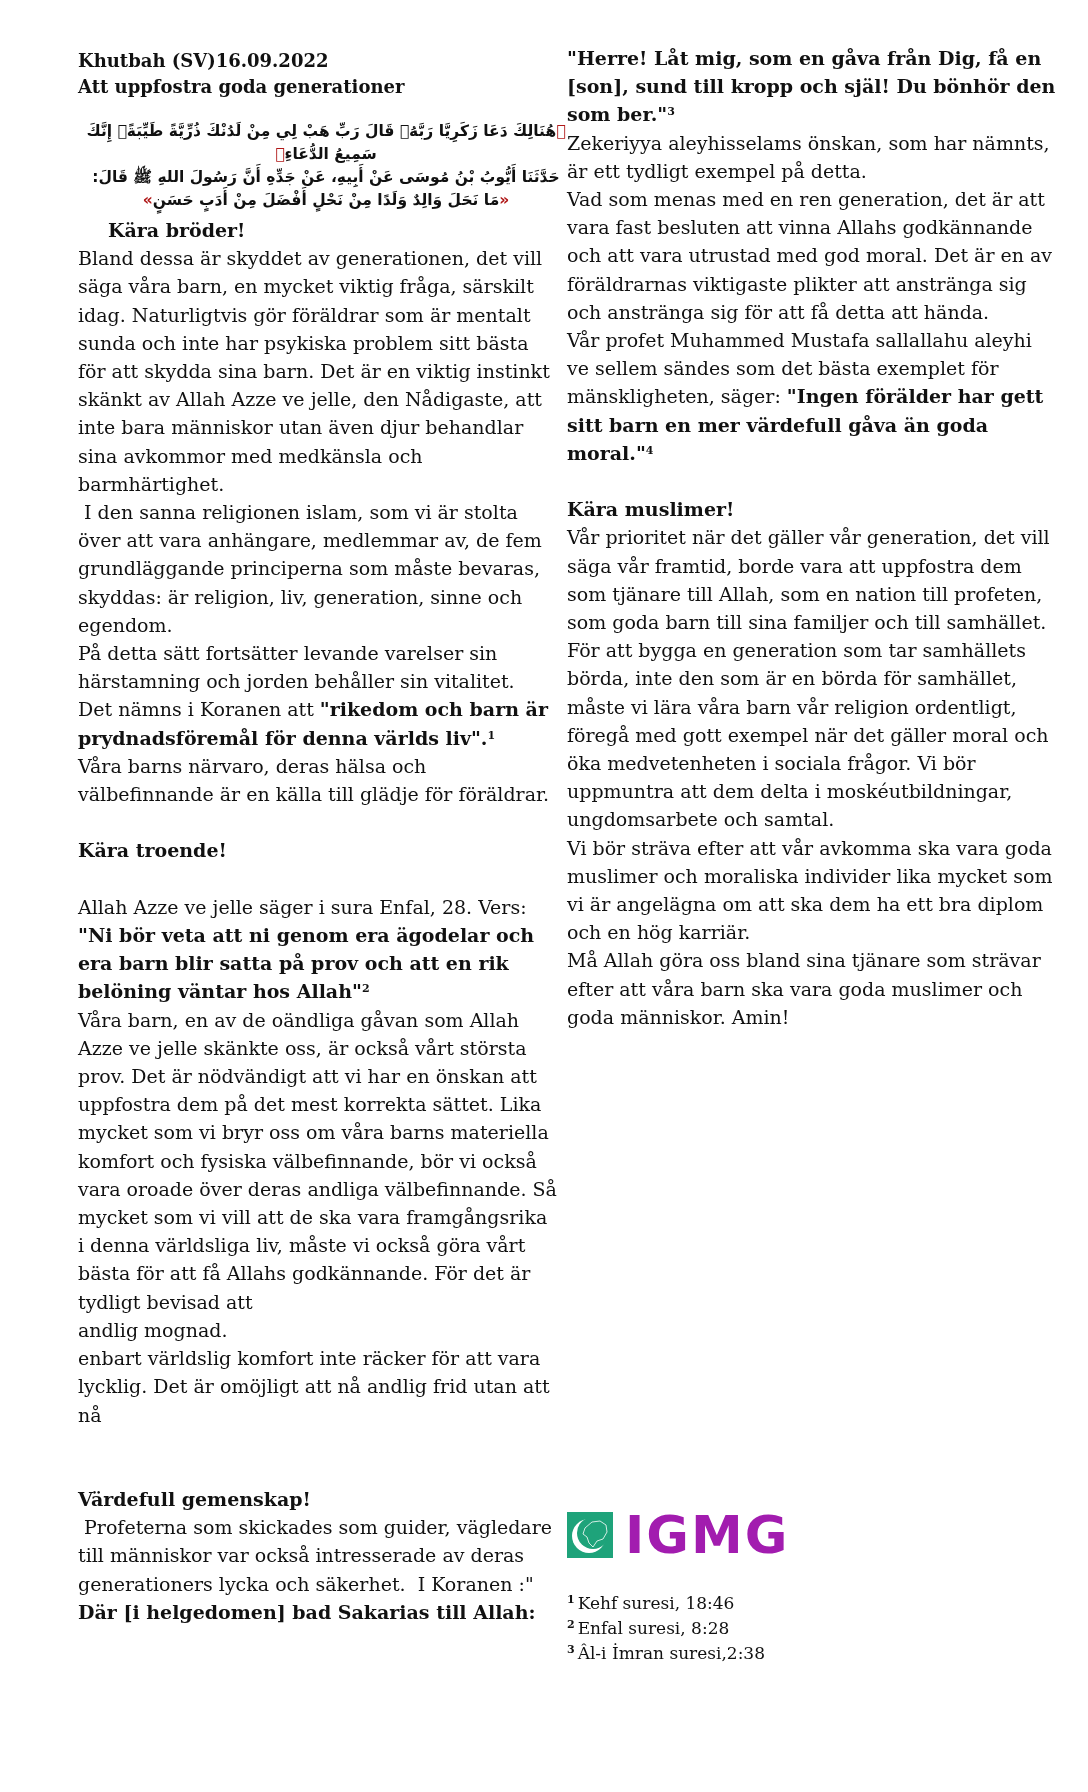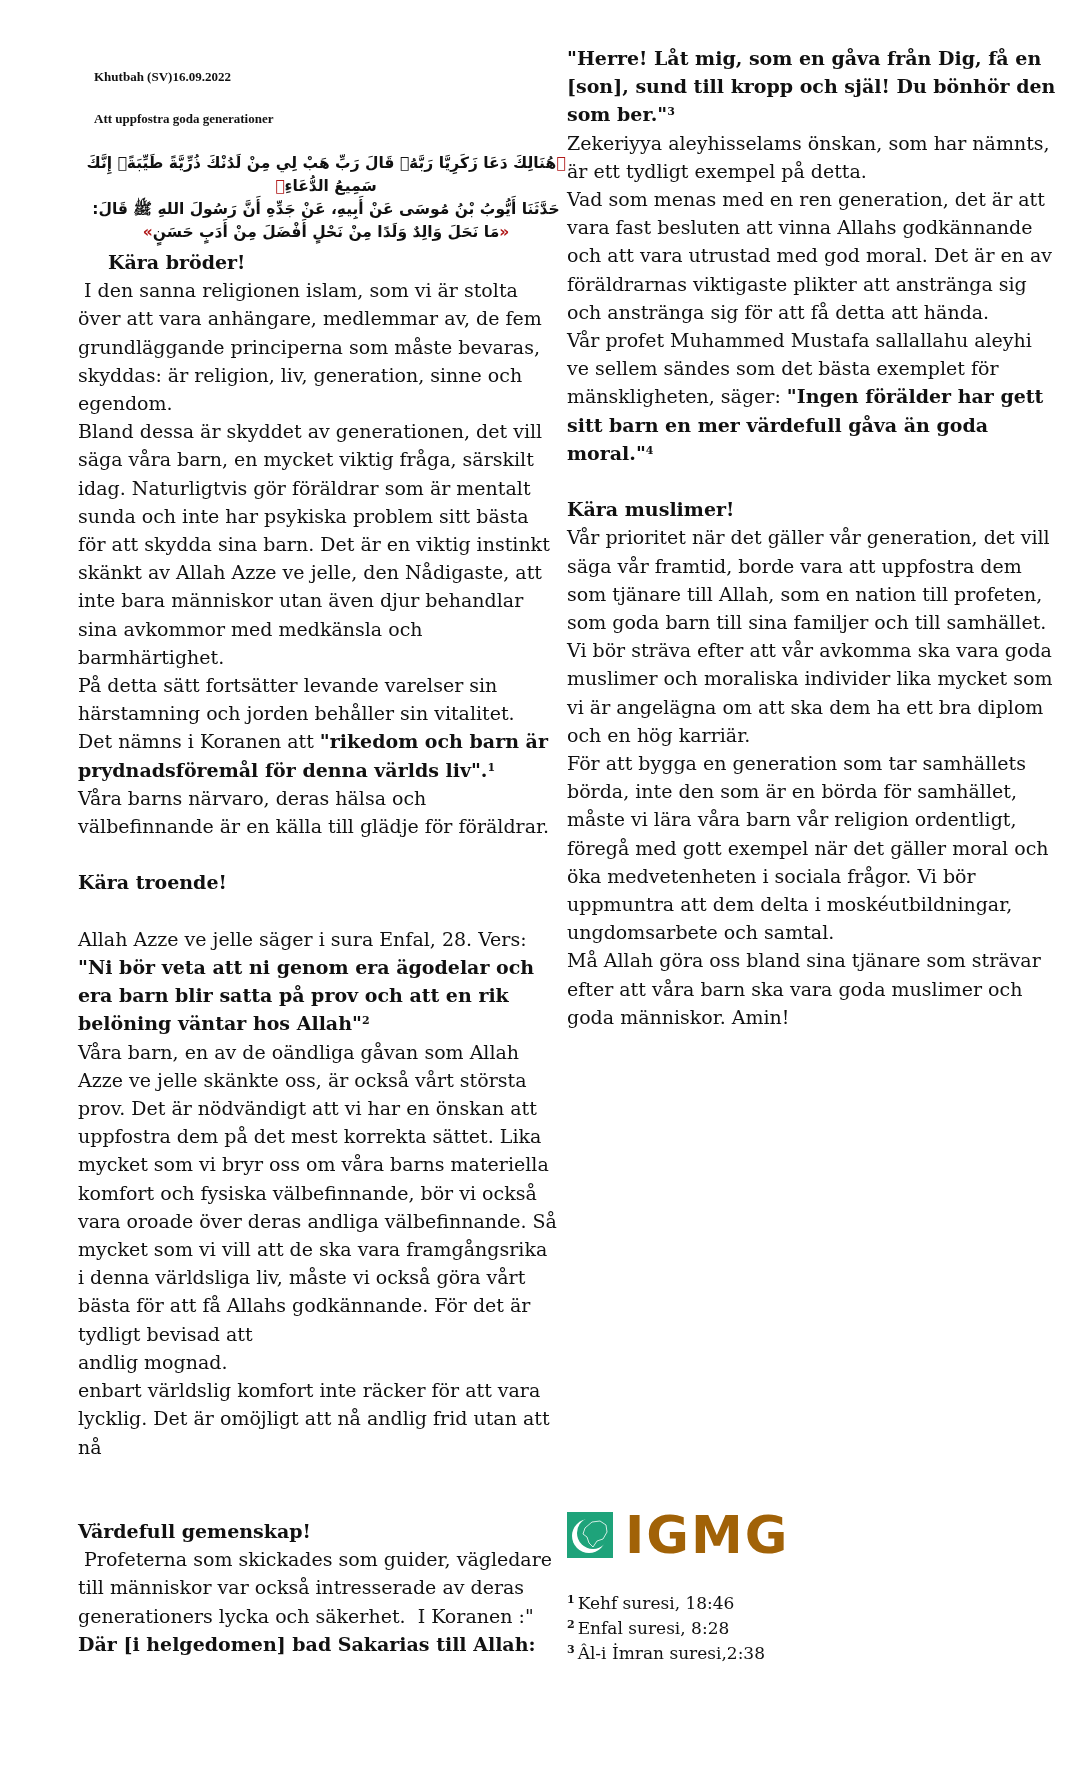--- a/index.html
+++ b/index.html
@@ -7,42 +7,42 @@
       width: 1088px; height: 1792px; position: relative; overflow: hidden;
       font-family: "DejaVu Serif", "Liberation Serif", serif;
       color: #111111;
     }
     .col {
       position: absolute; top: 48px;
       font-size: 19px; line-height: 28.2px;
     }
     .col-left { left: 78px; width: 480px; }
     .col-right { left: 567px; width: 490px; }
-    .title { font-weight: bold; font-size: 13px; line-height: 26px; margin: 16px; font-family: Liberation Serif, serif; }
+    .title { font-weight: bold; font-size: 18px; line-height: 26px; margin: 0; }
     .arabic {
       direction: rtl; text-align: center; font-family: "DejaVu Sans", sans-serif;
       font-size: 15.5px; line-height: 23px; margin-top: 20px; margin-bottom: 4px;
       width: 480px; font-weight: bold; margin-left: 8px;
     }
     .arabic .red { color: #b01818; font-weight: bold; }
     .heading { font-weight: bold; }
     .b { font-weight: bold; }
     p { margin: 0; }
     .spacer { height: 28.2px; }
     .indent { padding-left: 6px; margin-left: 24px; }
     sup { font-size: 11px; line-height: 0; vertical-align: 6px; font-weight: bold; }
     .logo {
       position: absolute; left: 567px; top: 1512px; display: flex; align-items: center;
     }
     .logo-mark {
       width: 46px; height: 46px; background: #1ea37a; position: relative; overflow: hidden;
     }
     .logo-text {
       font-family: "DejaVu Sans", sans-serif; font-weight: bold; font-size: 52px;
-      letter-spacing: 2px; margin-left: 12px; line-height: 46px; color: #a16207;
+      letter-spacing: 2px; margin-left: 12px; line-height: 46px; color: #a21caf;
       transform: scaleY(1.0); font-stretch: expanded;
     }
     .footnotes {
       position: absolute; left: 567px; top: 1591px; font-size: 17px; line-height: 25px;
     }
     .footnotes sup { font-size: 11px; vertical-align: 6px; margin-right: 3px; }
   </style>
 </head>
 <body>
 
@@ -54,22 +54,22 @@
     <div>
       <span class="red">﴿</span><span>هُنَالِكَ دَعَا زَكَرِيَّا رَبَّهُۚ قَالَ رَبِّ هَبْ لِي مِنْ لَدُنْكَ ذُرِّيَّةً طَيِّبَةًۚ إِنَّكَ سَمِيعُ الدُّعَاءِ</span><span class="red">﴾</span>
     </div>
     <div>حَدَّثَنَا أَيُّوبُ بْنُ مُوسَى عَنْ أَبِيهِ، عَنْ جَدِّهِ أَنَّ رَسُولَ اللهِ ﷺ قَالَ:</div>
     <div>
       <span class="red">«</span><span>مَا نَحَلَ وَالِدٌ وَلَدًا مِنْ نَحْلٍ أَفْضَلَ مِنْ أَدَبٍ حَسَنٍ</span><span class="red">»</span>
     </div>
   </div>
 
   <p class="heading indent">Kära bröder!</p>
+  <p>Bland dessa är skyddet av generationen, det vill säga våra barn, en mycket viktig fråga, särskilt idag.  Naturligtvis gör föräldrar som är mentalt sunda och inte har psykiska problem sitt bästa för att skydda sina barn.  Det är en viktig instinkt skänkt av Allah Azze ve jelle, den Nådigaste, att inte bara människor utan även djur behandlar sina avkommor med medkänsla och barmhärtighet.</p>
   <p style="white-space:pre-wrap;"> I den sanna religionen islam, som vi är stolta över att vara anhängare, medlemmar av, de fem grundläggande principerna som måste bevaras, skyddas: är religion, liv, generation, sinne och egendom.</p>
-  <p>Bland dessa är skyddet av generationen, det vill säga våra barn, en mycket viktig fråga, särskilt idag.  Naturligtvis gör föräldrar som är mentalt sunda och inte har psykiska problem sitt bästa för att skydda sina barn.  Det är en viktig instinkt skänkt av Allah Azze ve jelle, den Nådigaste, att inte bara människor utan även djur behandlar sina avkommor med medkänsla och barmhärtighet.</p>
   <p>På detta sätt fortsätter levande varelser sin härstamning och jorden behåller sin vitalitet.</p>
   <p>
     <span>Det nämns i Koranen att </span><span class="b">"rikedom och barn är prydnadsföremål för denna världs liv".</span><sup>1</sup>
   </p>
   <p>Våra barns närvaro, deras hälsa och välbefinnande är en källa till glädje för föräldrar.</p>
   <div class="spacer"></div>
   <p class="heading">Kära troende!</p>
   <div class="spacer"></div>
   <p>Allah Azze ve jelle säger i sura Enfal, 28. Vers:</p>
   <p>
@@ -90,22 +90,22 @@
     <span class="b">"Herre! Låt mig, som en gåva från Dig, få en [son], sund till kropp och själ! Du bönhör den som ber."</span><sup>3</sup>
   </p>
   <p>Zekeriyya aleyhisselams önskan, som har nämnts, är ett tydligt exempel på detta.</p>
   <p>Vad som menas med en ren generation, det är att vara fast besluten att vinna Allahs godkännande och att vara utrustad med god moral.  Det är en av föräldrarnas viktigaste plikter att anstränga sig och anstränga sig för att få detta att hända.</p>
   <p>
     <span>Vår profet Muhammed Mustafa sallallahu aleyhi ve sellem sändes som det bästa exemplet för mänskligheten, säger: </span><span class="b">"Ingen förälder har gett sitt barn en mer värdefull gåva än goda moral."</span><sup>4</sup>
   </p>
   <div class="spacer"></div>
   <p class="heading">Kära muslimer!</p>
   <p>Vår prioritet när det gäller vår generation, det vill säga vår framtid, borde vara att uppfostra dem som tjänare till Allah, som en nation till profeten, som goda barn till sina familjer och till samhället.</p>
+  <p>För att bygga en generation som tar samhällets börda, inte den som är en börda för samhället, måste vi lära våra barn vår religion ordentligt, föregå med gott exempel när det gäller moral och öka medvetenheten i sociala frågor.  Vi bör uppmuntra att dem delta i moskéutbildningar, ungdomsarbete och samtal.</p>
   <p>Vi bör sträva efter att vår avkomma ska vara goda muslimer och moraliska individer lika mycket som vi är angelägna om att ska dem ha ett bra diplom och en hög karriär.</p>
-  <p>För att bygga en generation som tar samhällets börda, inte den som är en börda för samhället, måste vi lära våra barn vår religion ordentligt, föregå med gott exempel när det gäller moral och öka medvetenheten i sociala frågor.  Vi bör uppmuntra att dem delta i moskéutbildningar, ungdomsarbete och samtal.</p>
   <p>Må Allah göra oss bland sina tjänare som strävar efter att våra barn ska vara goda muslimer och goda människor.  Amin!</p>
 </div>
 
 <div class="logo">
   <div class="logo-mark">
     <svg width="46" height="46" viewBox="0 0 46 46">
       <rect width="46" height="46" fill="#1ea37a"></rect>
       <circle cx="22" cy="24" r="17" fill="#ffffff"></circle>
       <circle cx="26" cy="21" r="16" fill="#1ea37a"></circle>
       <path d="M16 14 L24 8 L33 7 L40 12 L41 20 L37 27 L31 30 L26 36 L21 33 L18 26 L14 22 Z" fill="#ffffff" opacity="0.0"></path>

